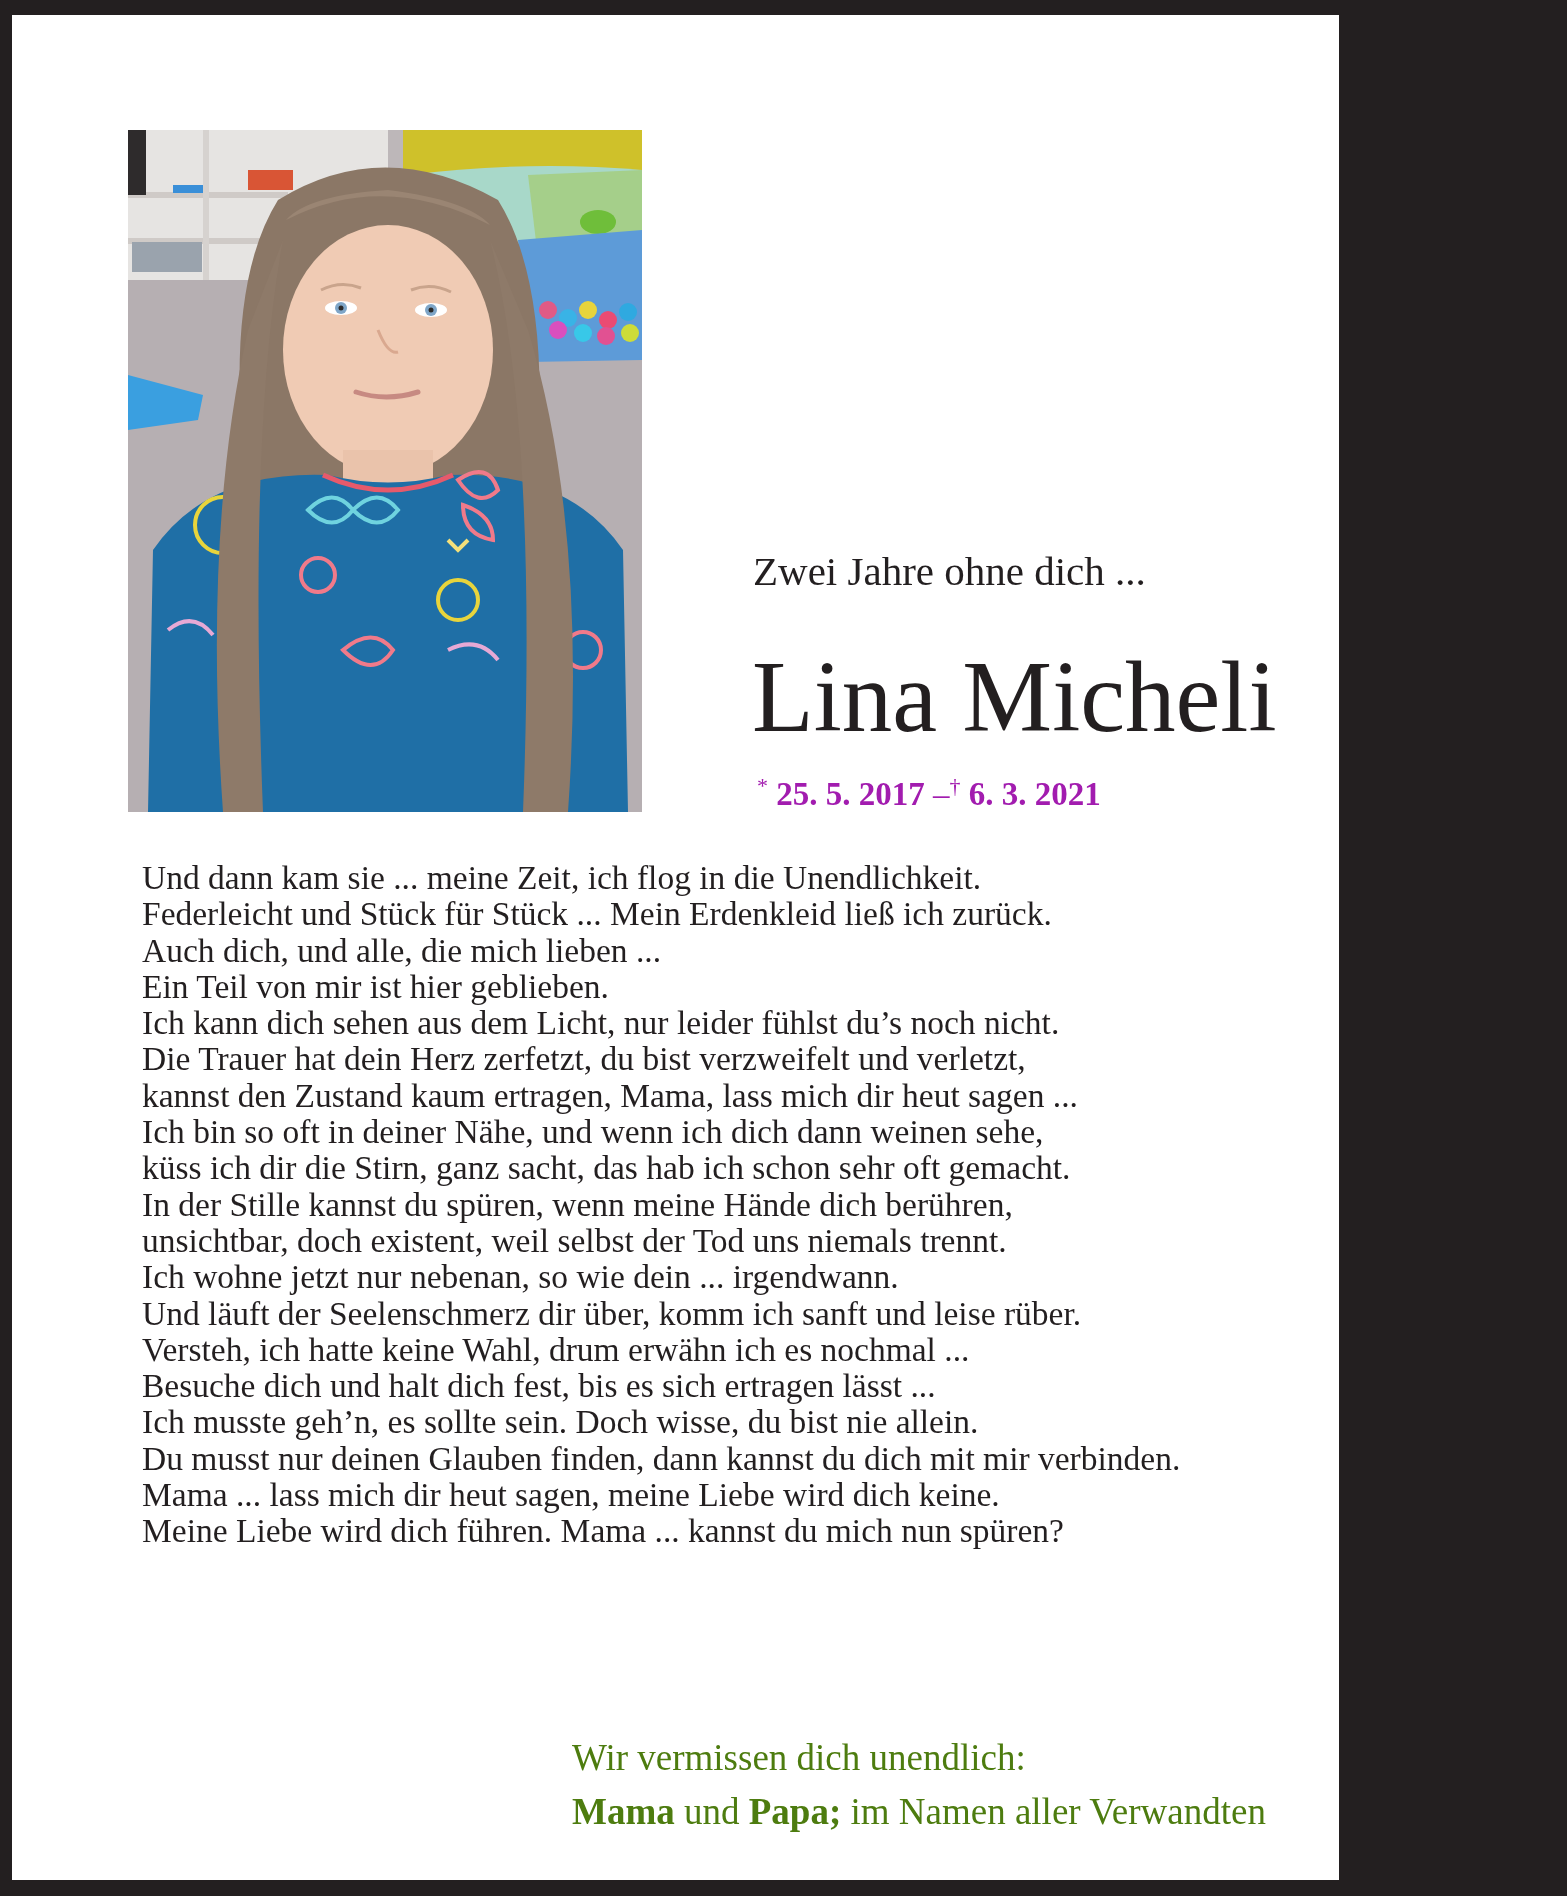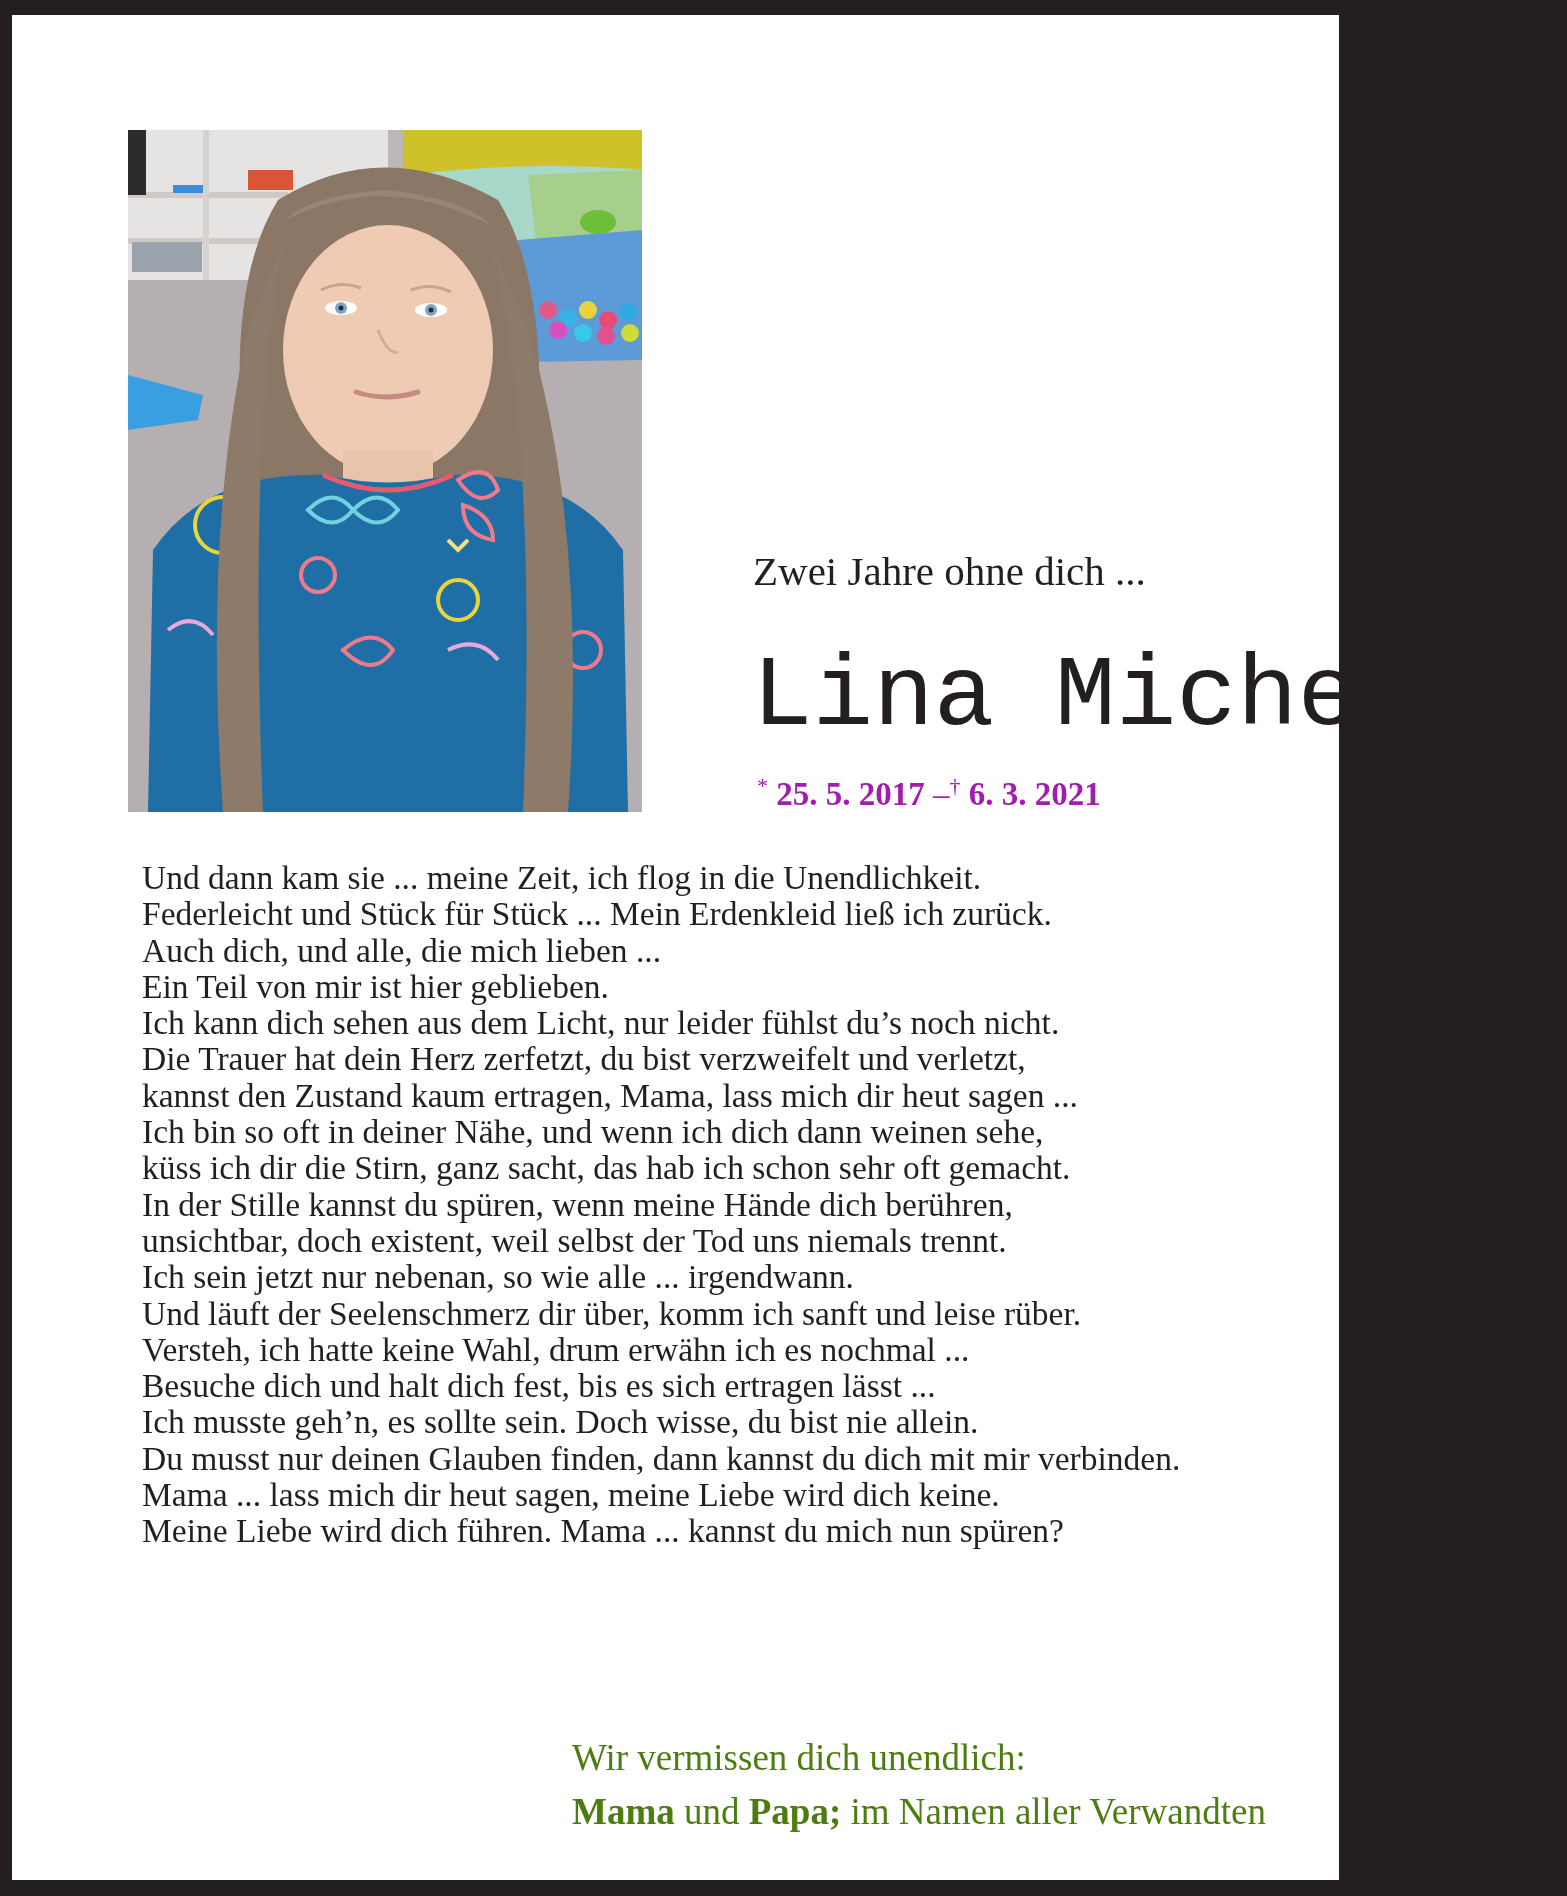--- a/index.html
+++ b/index.html
@@ -29,21 +29,21 @@
     position: absolute;
     left: 741px; top: 532px;
     font-family: "Liberation Serif", "DejaVu Serif", serif;
     font-size: 41px;
     color: #231f20;
     white-space: nowrap;
   }
   .name {
     position: absolute;
     left: 740px; top: 632px;
-    font-family: Liberation Mono, monospace;
+    font-family: Liberation Serif, serif;
     font-size: 101px;
     line-height: 1;
     color: #231f20;
     white-space: nowrap;
     text-align: center;
   }
   .dates {
     position: absolute;
     left: 745px; top: 758px;
     font-family: "Liberation Serif", "DejaVu Serif", serif;
@@ -174,21 +174,21 @@
     <span class="line">Federleicht und Stück für Stück ... Mein Erdenkleid ließ ich zurück.</span>
     <span class="line">Auch dich, und alle, die mich lieben ...</span>
     <span class="line">Ein Teil von mir ist hier geblieben.</span>
     <span class="line">Ich kann dich sehen aus dem Licht, nur leider fühlst du’s noch nicht.</span>
     <span class="line">Die Trauer hat dein Herz zerfetzt, du bist verzweifelt und verletzt,</span>
     <span class="line">kannst den Zustand kaum ertragen, Mama, lass mich dir heut sagen ...</span>
     <span class="line">Ich bin so oft in deiner Nähe, und wenn ich dich dann weinen sehe,</span>
     <span class="line">küss ich dir die Stirn, ganz sacht, das hab ich schon sehr oft gemacht.</span>
     <span class="line">In der Stille kannst du spüren, wenn meine Hände dich berühren,</span>
     <span class="line">unsichtbar, doch existent, weil selbst der Tod uns niemals trennt.</span>
-    <span class="line">Ich sein jetzt nur nebenan, so wie alle ... irgendwann.</span>
+    <span class="line">Ich wohne jetzt nur nebenan, so wie dein ... irgendwann.</span>
     <span class="line">Und läuft der Seelenschmerz dir über, komm ich sanft und leise rüber.</span>
     <span class="line">Versteh, ich hatte keine Wahl, drum erwähn ich es nochmal ...</span>
     <span class="line">Besuche dich und halt dich fest, bis es sich ertragen lässt ...</span>
     <span class="line">Ich musste geh’n, es sollte sein. Doch wisse, du bist nie allein.</span>
     <span class="line">Du musst nur deinen Glauben finden, dann kannst du dich mit mir verbinden.</span>
     <span class="line">Mama ... lass mich dir heut sagen, meine Liebe wird dich keine.</span>
     <span class="line">Meine Liebe wird dich führen. Mama ... kannst du mich nun spüren?</span>
   </div>
 
   <div class="closing">

